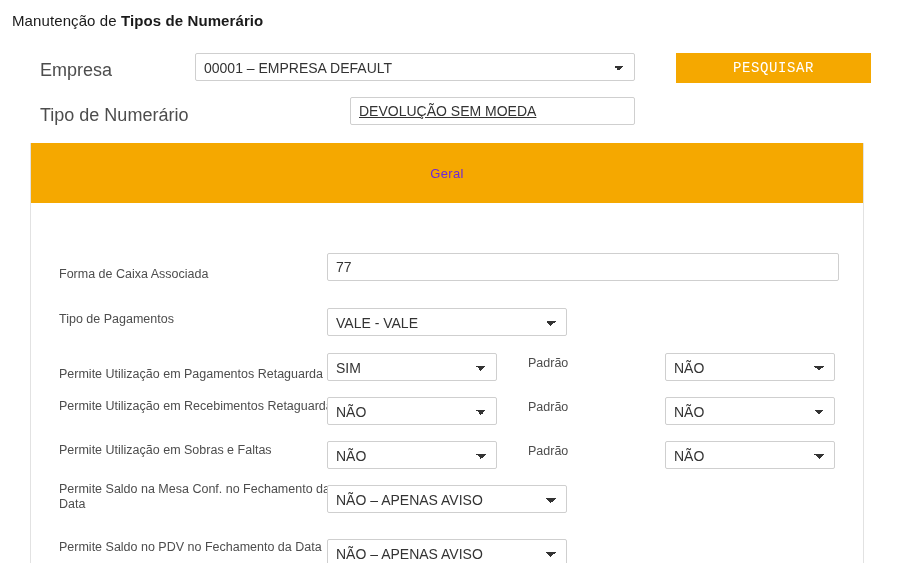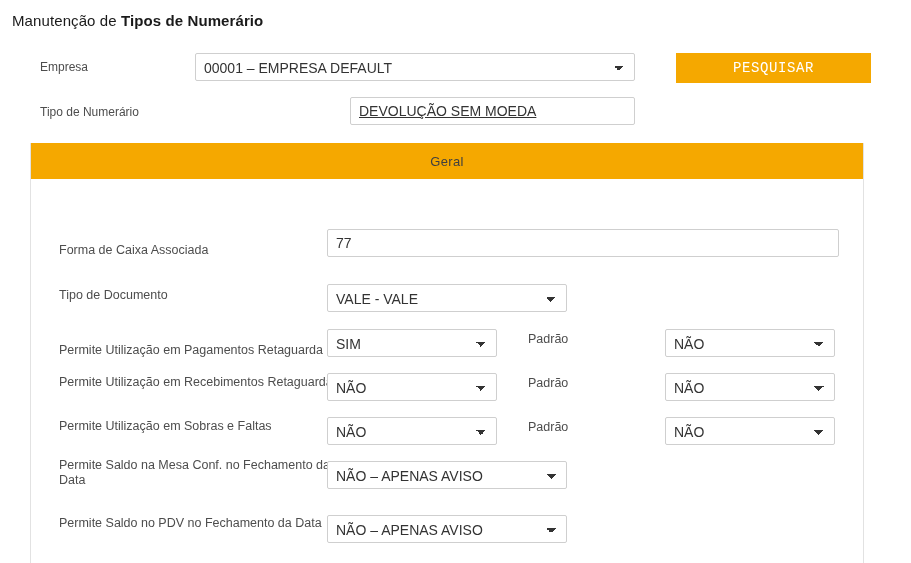--- a/index.html
+++ b/index.html
@@ -33,21 +33,21 @@
   
   .filter-area {
     position: absolute;
     left: 30px;
     top: 45px;
     width: 851px;
     height: 90px;
   }
   .field-label {
     position: absolute;
-    font-size: 12px;
+    font-size: 18px;
     color: #4d4d4d;
   }
   .lbl-empresa { left: 10px; top: 15px; }
   .lbl-tiponum { left: 10px; top: 60px; }
 
   select.ctl, input.ctl {
     position: absolute;
     font-family: "Liberation Sans", sans-serif;
     font-size: 14px;
     color: #333333;
@@ -96,23 +96,23 @@
   .panel {
     position: absolute;
     left: 30px;
     top: 143px;
     width: 834px;
     background: #ffffff;
     border: 1px solid #e2e2e2;
     border-top: none;
   }
   .panel-header {
-    height: 36px;
+    height: 60px;
     background: #f5a800;
-    color: #404040;
+    color: #6d28d9;
     font-size: 13px;
     display: flex;
     align-items: center;
     justify-content: center;
     letter-spacing: 0.3px;
   }
   .panel-body {
     position: relative;
     height: 424px;
     background: #ffffff;
@@ -173,21 +173,21 @@
       <span>Geral</span>
     </div>
     <div class="panel-body">
 
       <div class="row" style="top:50px;">
         <div class="row-label" style="top:14px;">Forma de Caixa Associada</div>
         <input class="ctl inp-main w-wide" style="top: 0;" type="text" value="77">
       </div>
 
       <div class="row" style="top:95px;">
-        <div class="row-label" style="top:14px;">Tipo de Documento</div>
+        <div class="row-label" style="top:14px;">Tipo de Pagamentos</div>
         <select class="ctl sel-main w-mid" style="top:10px;">
           <option>VALE - VALE</option>
         </select>
       </div>
 
       <div class="row" style="top:140px;">
         <div class="row-label" style="top:24px;">Permite Utilização em Pagamentos Retaguarda</div>
         <select class="ctl sel-main w-narrow" style="top:10px;">
           <option>SIM</option>
         </select>

